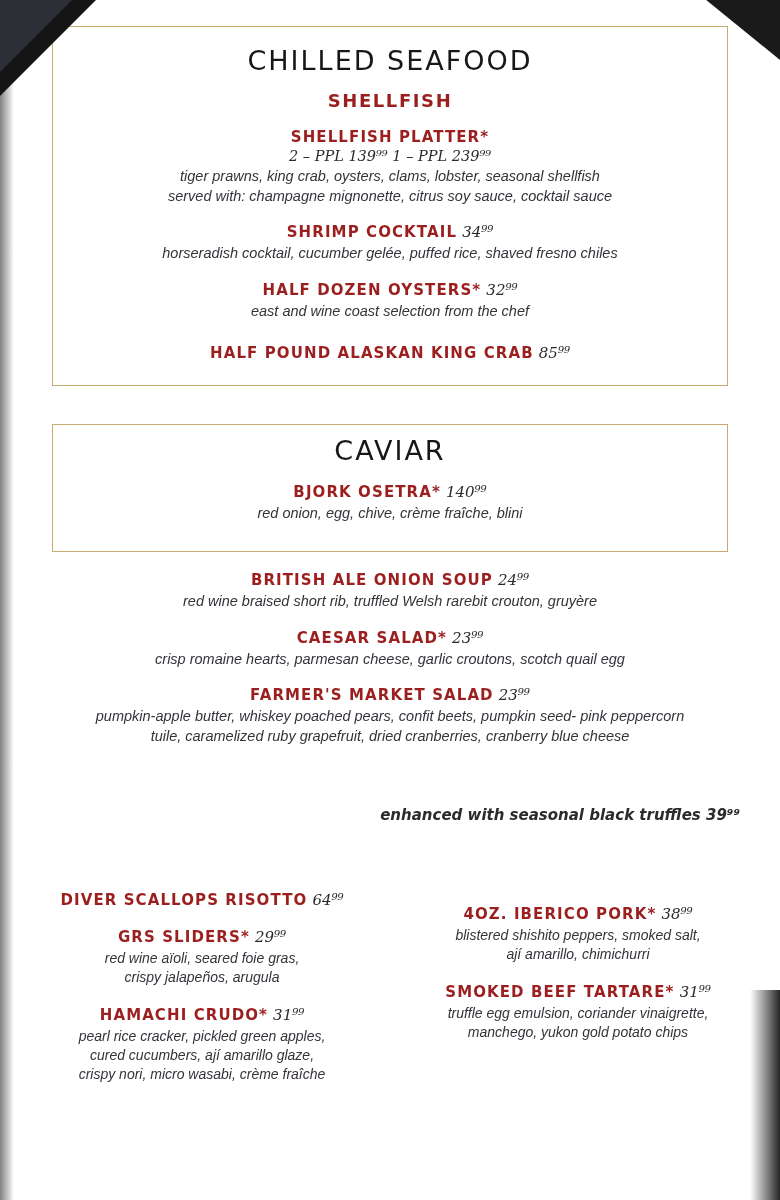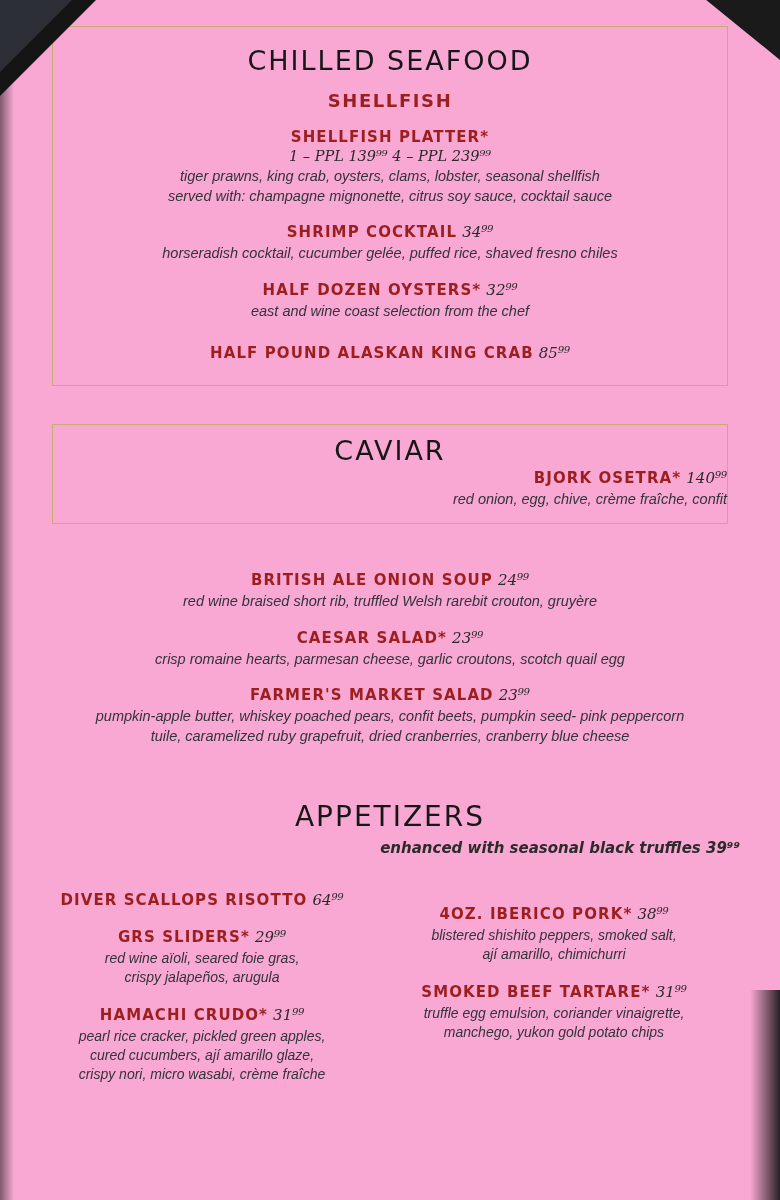--- a/index.html
+++ b/index.html
@@ -10,21 +10,21 @@
   body {
     width: 780px;
     height: 1200px;
     overflow: hidden;
     font-family: "DejaVu Sans", sans-serif;
   }
   .page {
     position: relative;
     width: 780px;
     height: 1200px;
-    background: #f9a8d4;
+    background: #ffffff;
     overflow: hidden;
   }
   
   .corner-tl {
     position: absolute;
     top: 0; left: 0;
     width: 96px; height: 96px;
     background: #151515;
     clip-path: polygon(0 0, 100% 0, 0 100%);
   }
@@ -67,21 +67,21 @@
     width: 676px;
     height: 360px;
     border: 1.5px solid #c9ab70;
     box-sizing: border-box;
   }
   .box-caviar {
     position: absolute;
     left: 52px;
     top: 424px;
     width: 676px;
-    height: 100px;
+    height: 128px;
     border: 1.5px solid #c9ab70;
     box-sizing: border-box;
   }
 
   .section-title {
     text-align: center;
     font-family: "DejaVu Sans", sans-serif;
     font-size: 27px;
     letter-spacing: 2px;
     color: #17171a;
@@ -146,20 +146,21 @@
     margin-top: 6px;
     font-weight: bold;
   }
 
   .apps-cols {
     position: absolute;
     top: 890px;
     left: 26px;
     width: 728px;
     display: flex;
+    justify-content: space-between;
   }
   .col {
     width: 352px;
   }
   .col .item { margin-top: 18px; }
   .col .item:first-child { margin-top: 0; }
   .col .desc { font-size: 14px; }
 
   .big-title {
     font-size: 28px;
@@ -170,21 +171,21 @@
 
 <div class="page">
   <div class="sheet">
 
     <div class="box-seafood">
       <div class="section-title" style="margin-top:18px;">CHILLED SEAFOOD</div>
       <div class="sub-title">SHELLFISH</div>
 
       <div class="item">
         <span class="item-name">SHELLFISH PLATTER*</span>
-        <div class="portions">1 – PPL 139⁹⁹  4 – PPL 239⁹⁹</div>
+        <div class="portions">2 – PPL 139⁹⁹  1 – PPL 239⁹⁹</div>
         <div class="desc" style="white-space:pre-line;">tiger prawns, king crab, oysters, clams, lobster, seasonal shellfish
 served with: champagne mignonette, citrus soy sauce, cocktail sauce</div>
       </div>
 
       <div class="item">
         <span class="item-name">SHRIMP COCKTAIL</span>
         <span class="price">34⁹⁹</span>
         <div class="desc">horseradish cocktail, cucumber gelée, puffed rice, shaved fresno chiles</div>
       </div>
 
@@ -195,24 +196,24 @@
       </div>
 
       <div class="item" style="margin-top:22px;">
         <span class="item-name">HALF POUND ALASKAN KING CRAB</span>
         <span class="price">85⁹⁹</span>
       </div>
     </div>
 
     <div class="box-caviar">
       <div class="section-title" style="margin-top:10px;">CAVIAR</div>
-      <div class="item" style="margin-top:2px;text-align:right;">
+      <div class="item" style="margin-top:16px;">
         <span class="item-name">BJORK OSETRA*</span>
         <span class="price">140⁹⁹</span>
-        <div class="desc">red onion, egg, chive, crème fraîche, confit</div>
+        <div class="desc">red onion, egg, chive, crème fraîche, blini</div>
       </div>
     </div>
 
     <div class="open-section" id="soups">
 
       <div class="item" style="margin-top:22px;">
         <span class="item-name">BRITISH ALE ONION SOUP</span>
         <span class="price">24⁹⁹</span>
         <div class="desc">red wine braised short rib, truffled Welsh rarebit crouton, gruyère</div>
       </div>
@@ -225,21 +226,20 @@
 
       <div class="item">
         <span class="item-name">FARMER'S MARKET SALAD</span>
         <span class="price">23⁹⁹</span>
         <div class="desc" style="white-space:pre-line;">pumpkin-apple butter, whiskey poached pears, confit beets, pumpkin seed- pink peppercorn
 tuile, caramelized ruby grapefruit, dried cranberries, cranberry blue cheese</div>
       </div>
     </div>
 
     <div class="open-section" id="appetizers">
-      <div class="section-title big-title">APPETIZERS</div>
       <div class="apps-note">enhanced with seasonal black truffles 39⁹⁹</div>
     </div>
 
     <div class="apps-cols">
       <div class="col">
         <div class="item">
           <span class="item-name">DIVER SCALLOPS RISOTTO</span>
           <span class="price">64⁹⁹</span>
         </div>
         <div class="item">

